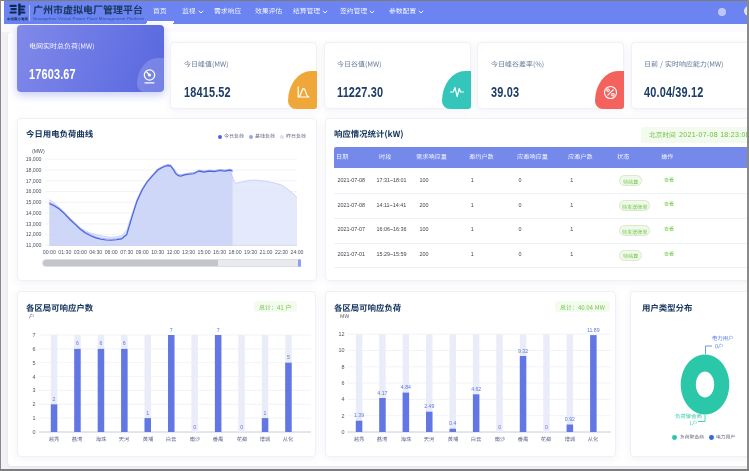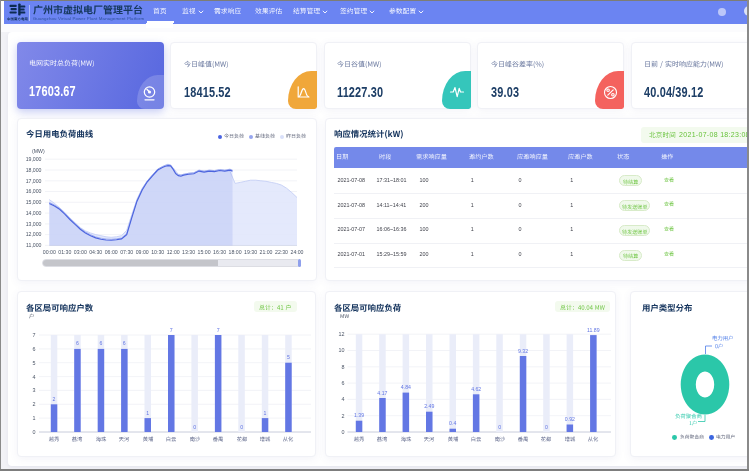--- a/index.html
+++ b/index.html
@@ -268,21 +268,21 @@
         <polyline points="0.8,0.8 3,3 5.2,0.8" fill="none" stroke="#fff" stroke-width="0.9"></polyline>
       </svg>
     </div>
     <div style="position:absolute;left:145.5px;top:19.9px;width:27.7px;height:2.6px;background:#fff;"></div>
     <div style="position:absolute;left:716.5px;top:6.5px;width:8px;height:8px;border-radius:50%;background:rgba(255,255,255,0.55);"></div>
     <div style="position:absolute;left:742.5px;top:5px;width:10px;height:10px;border-radius:50%;background:#DDE3F6;"></div>
   </div>
 <div style="position:absolute;left:1px;top:23.5px;width:746px;height:8.2px;background:#FBFBFD;"></div>
 <div style="position:absolute;left:145.5px;top:22.5px;width:27.7px;height:5px;background:#fff;"></div>
 <div style="position:absolute;left:1px;top:1px;width:2.6px;height:22.5px;background:#fff;z-index:5;"></div>
-<div style="position:absolute;left:16.5px;top:42.0px;width:147px;height:66.5px;border-radius:4px;background:linear-gradient(110deg,#8189E9 0%,#5767DF 100%);box-shadow:0 3px 8px rgba(90,105,220,0.35);">
+<div style="position:absolute;left:16.5px;top:25px;width:147px;height:66.5px;border-radius:4px;background:linear-gradient(110deg,#8189E9 0%,#5767DF 100%);box-shadow:0 3px 8px rgba(90,105,220,0.35);">
     <div style="position:absolute;right:0;bottom:0;width:27px;height:34px;background:rgba(255,255,255,0.18);border-radius:100% 0 3px 10px;"></div>
     <div style="position:absolute;right:6px;bottom:7px;width:17px;height:17px;"><svg width="17" height="17" viewBox="0 0 17 17">
         <g fill="none" stroke="#fff" stroke-width="1.25" stroke-linecap="round">
           <circle cx="8.5" cy="7" r="5.2"></circle>
           <circle cx="8.5" cy="7" r="0.9" fill="#fff"></circle>
           <line x1="8.5" y1="7" x2="5.9" y2="4.2"></line>
           <line x1="4" y1="14.8" x2="13" y2="14.8"></line>
         </g>
       </svg></div>
     <div style="position:absolute;left:12.5px;top:16.5px;">

